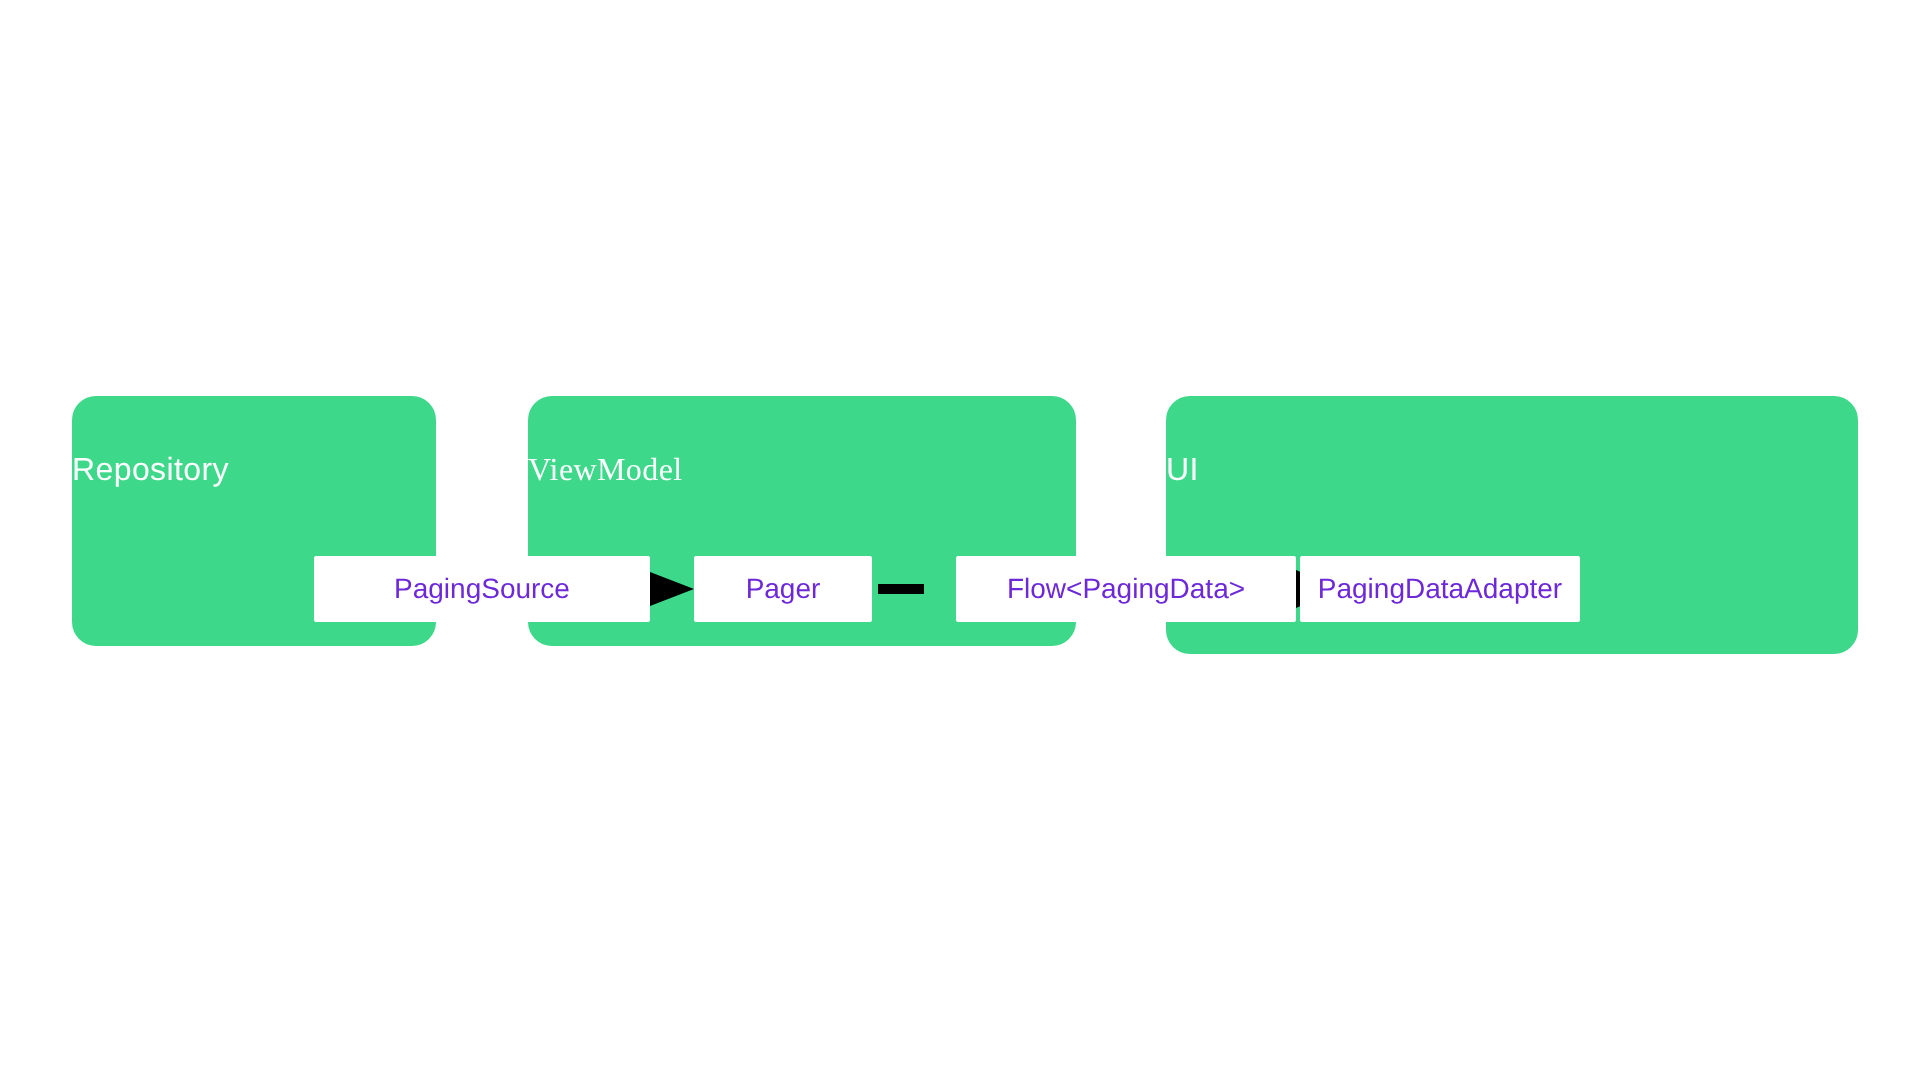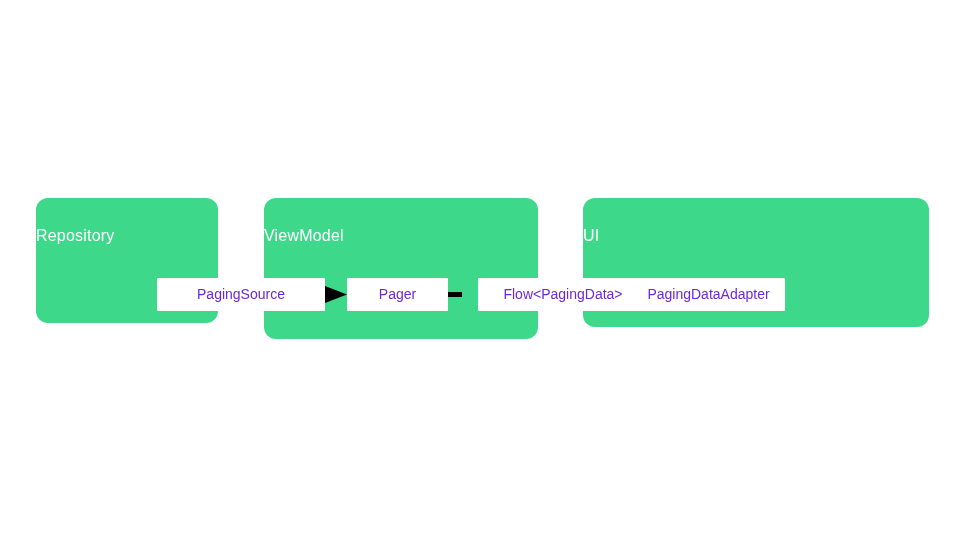--- a/index.html
+++ b/index.html
@@ -35,21 +35,21 @@
     text-align: left;
     color: #ffffff;
     font-size: 16px;
     line-height: 20px;
     font-weight: 400;
     letter-spacing: 0.2px;
     white-space: nowrap;
   }
 
   #layer-repository { left: 36px;  top: 198px; width: 182px; height: 125px; }
-  #layer-viewmodel  { left: 264px; top: 198px; width: 274px; height: 141px; }
+  #layer-viewmodel  { left: 264px; top: 198px; width: 274px; height: 125px; font-family: Liberation Serif, serif; }
   #layer-ui         { left: 583px; top: 198px; width: 346px; height: 129px; }
 
   
   #connectors {
     position: absolute;
     left: 0;
     top: 0;
     width: 960px;
     height: 540px;
     pointer-events: none;
@@ -64,23 +64,23 @@
     background: #ffffff;
     color: #6d28d9;
     font-size: 14px;
     line-height: 33px;
     text-align: center;
     white-space: nowrap;
     border-radius: 1px;
   }
 
   #node-pagingsource      { left: 157px; width: 168px; }
-  #node-pager             { left: 347px; width: 101px;  }
+  #node-pager             { left: 347px; width: 89px;  }
   #node-flowpagingdata    { left: 462px; width: 170px; margin-left: 16px; }
-  #node-pagingdataadapter { left: 632px; width: 153px; }
+  #node-pagingdataadapter { left: 650px; width: 140px; }
 </style>
 </head>
 <body>
 
 <div id="diagram">
 
   <div id="layer-repository" class="layer-box">
     <div class="layer-title">Repository</div>
   </div>
 

